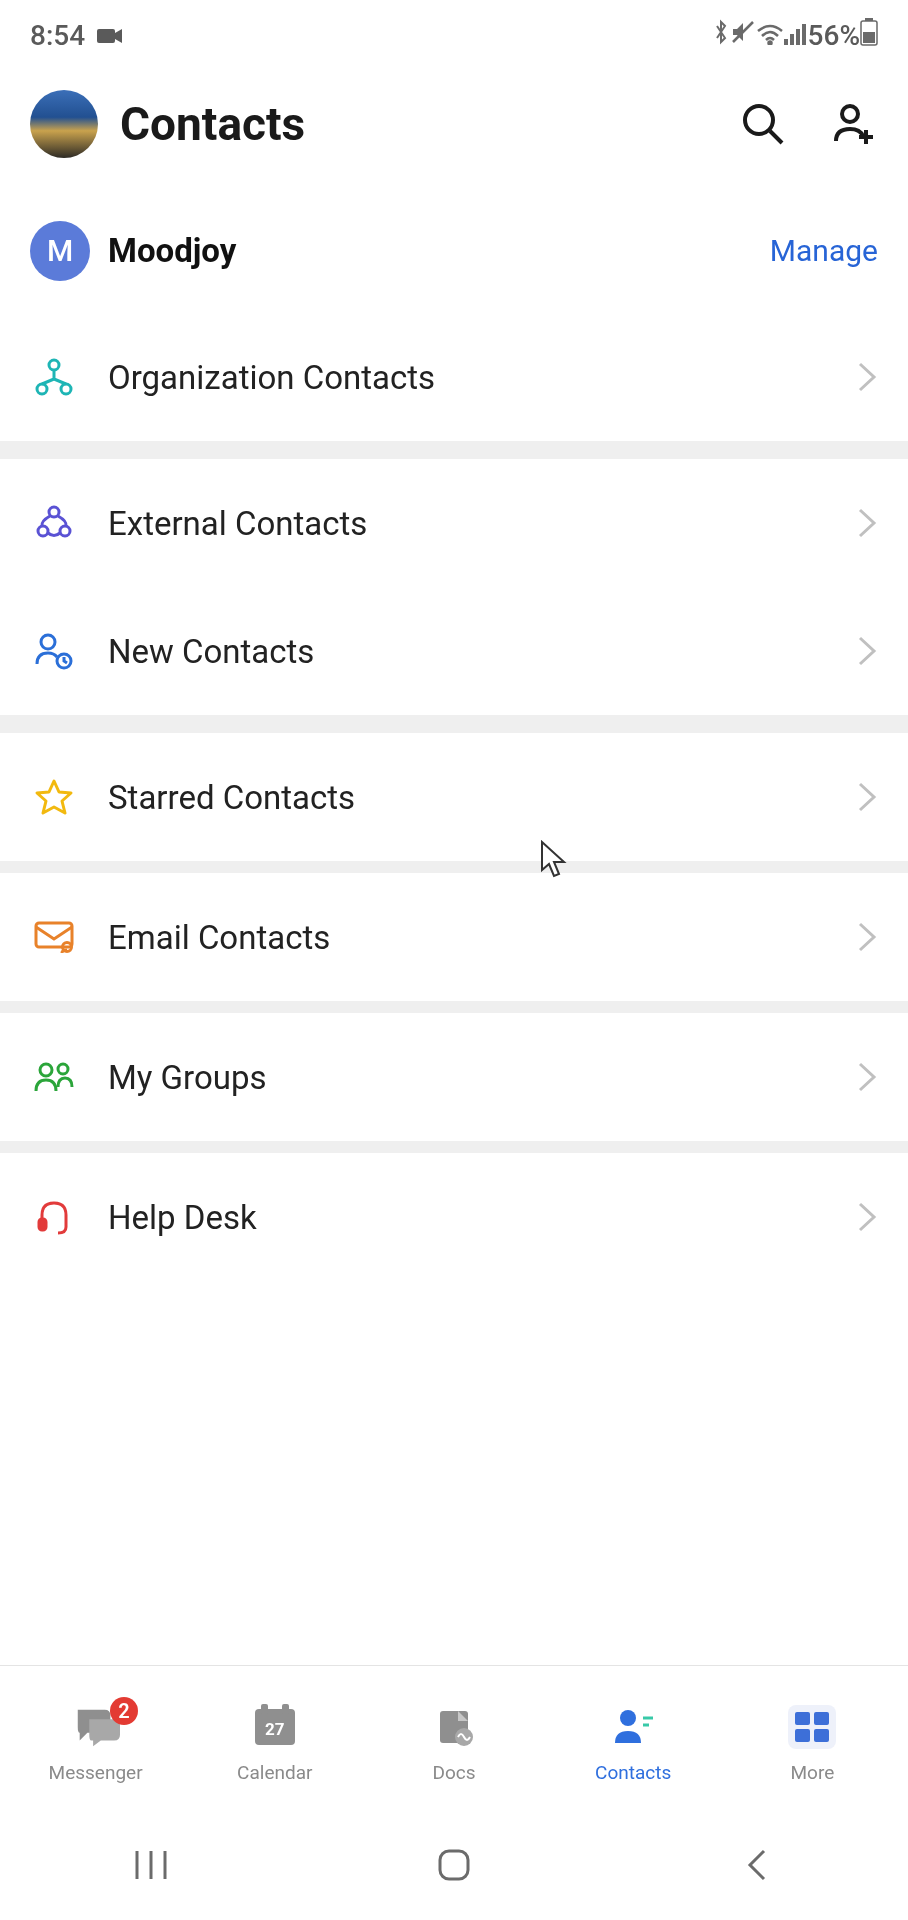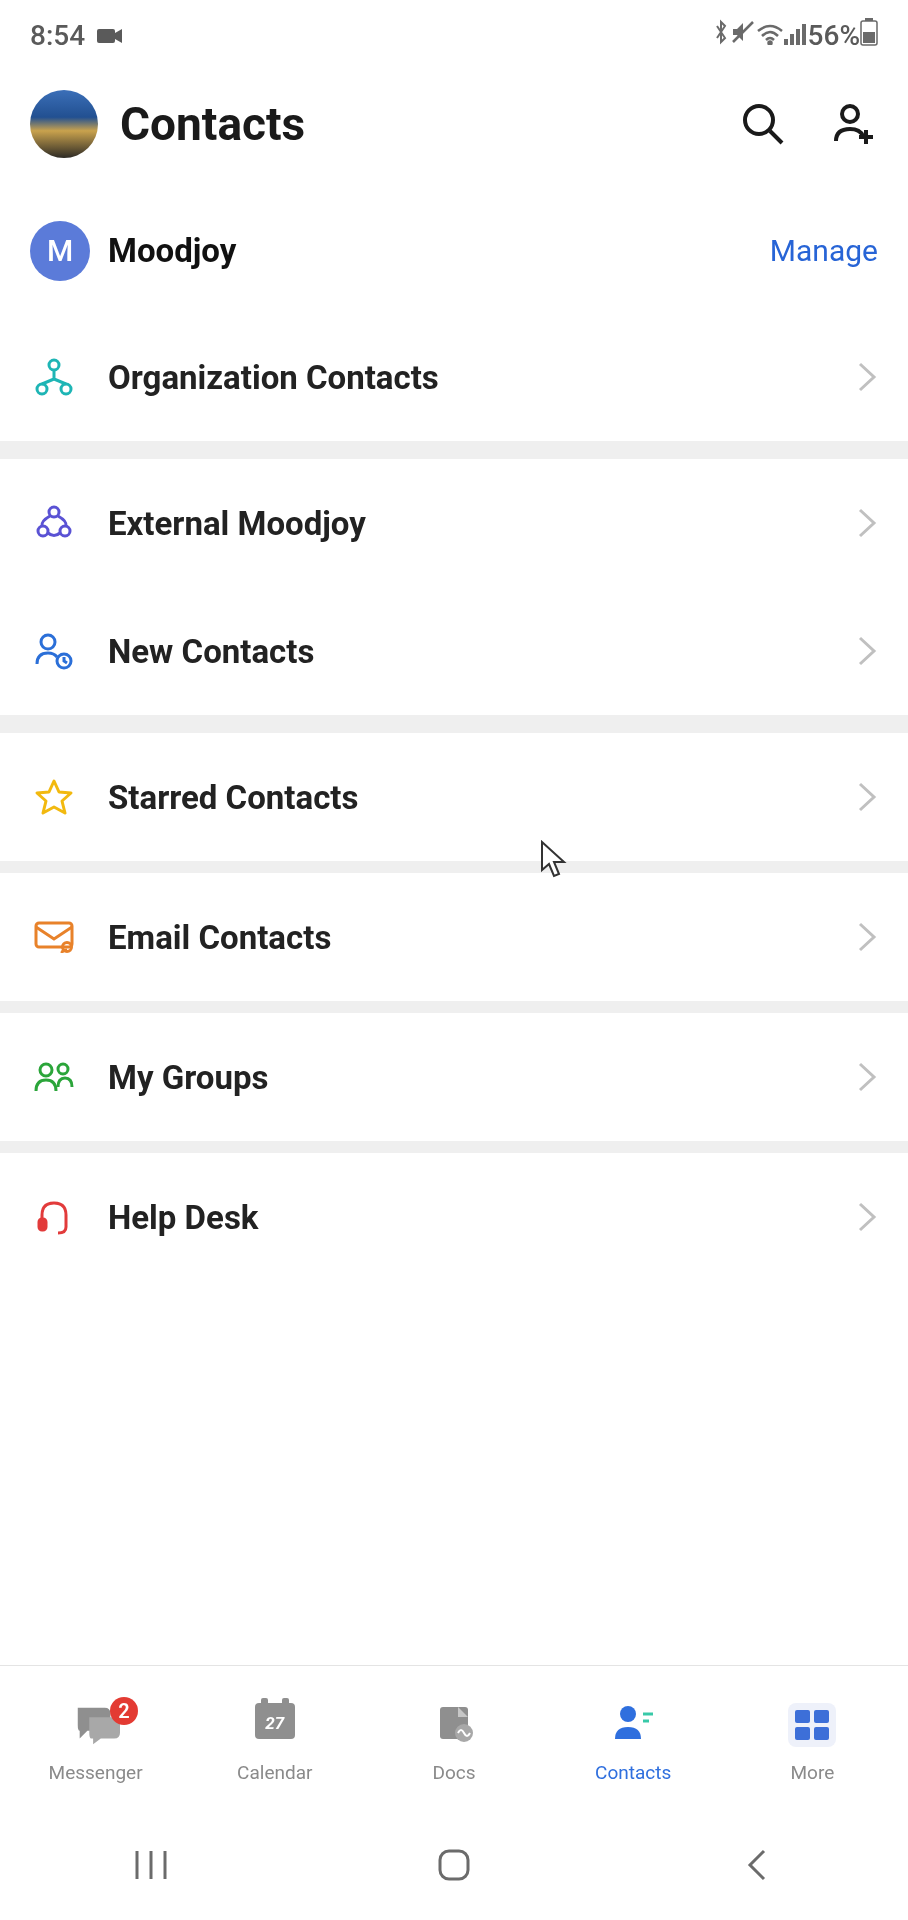--- a/index.html
+++ b/index.html
@@ -68,21 +68,21 @@
   .row .row-icon {
     width: 48px; height: 48px;
     display: flex; align-items: center; justify-content: center;
     flex-shrink: 0;
   }
   .row .row-label {
     flex: 1;
     font-size: 33px;
     color: #222;
     margin-left: 30px;
-    font-weight: 700;
+    font-weight: 400;
   }
   .chevron { color: #b5b5b5; flex-shrink: 0; }
 
   .org-row {
     display: flex;
     align-items: center;
     padding: 0 30px;
     height: 125px;
     background: #fff;
   }
@@ -125,21 +125,21 @@
     flex-direction: column;
     align-items: center;
     gap: 10px;
     cursor: pointer;
     color: #8a8a8a;
     position: relative;
   }
   .nav-item.active { color: #2f6fde; }
   .nav-item .nav-icon {
     width: 48px; height: 48px;
-    display:flex; align-items:flex-start; justify-content:center;font-style:italic;
+    display:flex; align-items:center; justify-content:center;
   }
   .nav-item .nav-label { font-size: 19px; }
   .badge {
     position: absolute;
     top: -6px; left: 58%;
     background: #e33b33;
     color: #fff;
     font-size: 20px;
     font-weight: 600;
     min-width: 28px; height: 28px;
@@ -290,21 +290,21 @@
   <div class="section">
     <div class="row">
       <div class="row-icon">
         <svg width="40" height="40" viewBox="0 0 40 40" fill="none" stroke="#5a52d4" stroke-width="3">
             <circle cx="20" cy="9" r="5"></circle>
             <circle cx="9" cy="28" r="5"></circle>
             <circle cx="31" cy="28" r="5"></circle>
             <path d="M16 13 Q7 18 8 23 M24 13 Q33 18 32 23 M14 30 Q20 35 26 30"></path>
           </svg>
       </div>
-      <div class="row-label">External Moodjoy</div>
+      <div class="row-label">External Contacts</div>
       <svg class="chevron" width="22" height="34" viewBox="0 0 22 34" fill="none" stroke="#c0c0c0" stroke-width="3">
           <path d="M4 4 L18 17 L4 30"></path>
         </svg>
     </div>
 
     <div class="row">
       <div class="row-icon">
         <svg width="40" height="40" viewBox="0 0 40 40" fill="none" stroke="#2b6fd8" stroke-width="3">
             <circle cx="14" cy="11" r="7"></circle>
             <path d="M3 33 Q3 22 14 22 Q20 22 23 26"></path>

